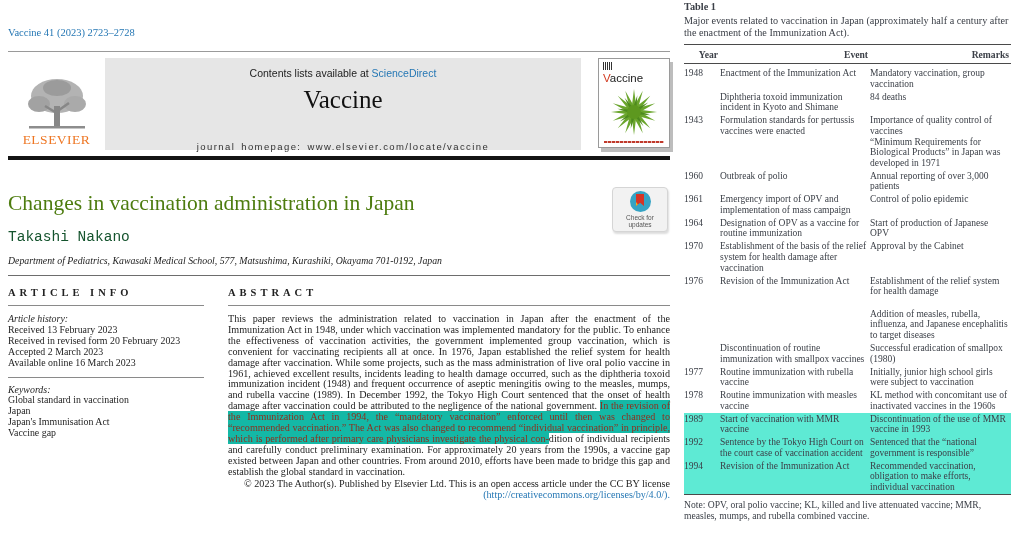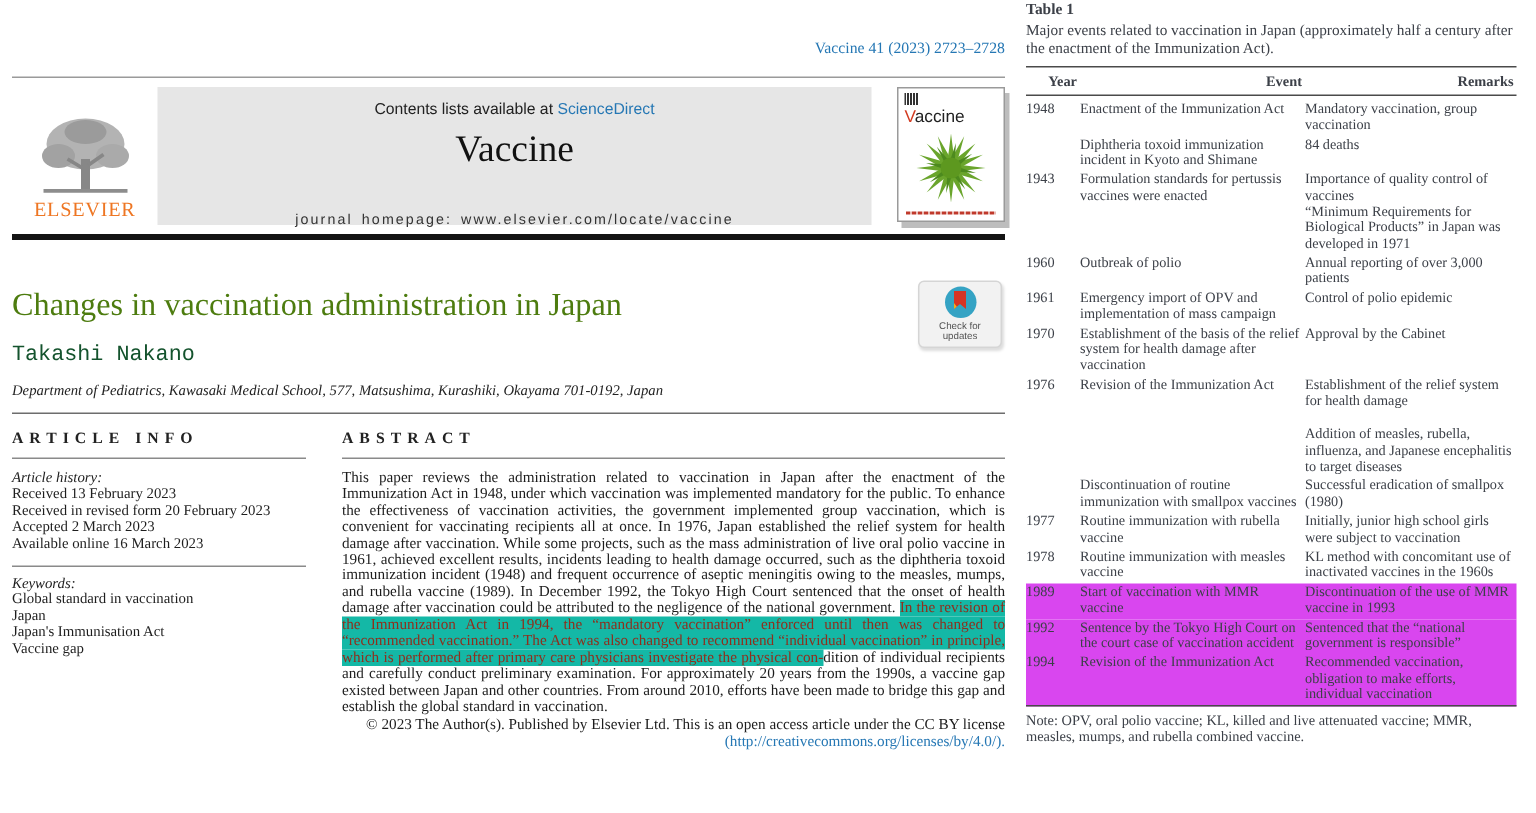--- a/index.html
+++ b/index.html
@@ -2,21 +2,21 @@
 <html><head>
 <meta charset="utf-8">
 <style>
   * { margin:0; padding:0; box-sizing:border-box; }
   html,body { width:1024px; height:542px; background:#ffffff; overflow:hidden;
     font-family:"Liberation Serif", serif; color:#1e1e1e; }
   .canvas { position:relative; width:1024px; height:542px; }
 
   
   .paper { position:absolute; left:8px; top:0; width:662px; }
-  .citation-row { text-align:right; padding-top:27px; font-size:10.5px; color:#2577b4; }
+  .citation-row { text-align:left; padding-top:27px; font-size:10.5px; color:#2577b4; }
   .top-rule { margin-top:13px; border-top:1px solid #9a9a9a; }
   .header-row { display:flex; margin-top:6px; height:92px; }
   .logo-col { width:97px; display:flex; flex-direction:column; align-items:center; justify-content:flex-end; padding-bottom:2px; }
   .elsevier-word { font-size:13.5px; color:#ee7623; letter-spacing:.5px; margin-top:-2px; }
   .gray-box { flex:1; background:#e6e6e6; text-align:center; padding-top:9px; }
   .contents-line { font-family:"Liberation Sans", sans-serif; font-size:10.5px; color:#222; }
   .contents-line .sd { color:#2577b4; cursor:pointer; }
   .journal-title { font-size:25px; margin-top:7px; color:#111; }
   .homepage-line { font-family:"Liberation Sans", sans-serif; font-size:9.5px; letter-spacing:1.4px; word-spacing:2px; color:#333; margin-top:27px; }
   .cover-col { width:89px; display:flex; justify-content:flex-end; align-items:flex-start; }
@@ -60,21 +60,21 @@
   .table-panel { position:absolute; left:684px; top:1px; width:327px; color:#3c4048; }
   .table-label { font-size:10.3px; font-weight:700; }
   .table-caption { font-size:10.2px; line-height:11.6px; margin-top:3px; }
   table.events { width:100%; border-collapse:collapse; table-layout:fixed; margin-top:6px;
     border-top:1.5px solid #4a4a4a; border-bottom:1px solid #4a4a4a; }
   table.events th { font-size:9.6px; font-weight:700; text-align:right; padding:4px 2px 3px 0;
     border-bottom:1px solid #4a4a4a; }
   table.events td { font-size:9.5px; line-height:10.6px; vertical-align:top; padding:1.2px 3px 1.2px 0;
     white-space:pre-line; }
   col.c-year { width:36px; } col.c-event { width:150px; } col.c-remarks { width:141px; }
-  tr.hl td { background:#d946ef; }
+  tr.hl td { background:#5eead4; }
   tr.gap td { padding-top:11px; }
   tr.first td { padding-top:4px; }
   .table-note { font-size:9.6px; line-height:11.2px; margin-top:4px; }
 </style>
 </head>
 <body>
 
 <div class="canvas">
 
   <div class="paper">
@@ -231,20 +231,25 @@
             <td>1960</td>
             <td>Outbreak of polio</td>
             <td>Annual reporting of over 3,000 patients</td>
           </tr>
           <tr>
             <td>1961</td>
             <td>Emergency import of OPV and implementation of mass campaign</td>
             <td>Control of polio epidemic</td>
           </tr>
           <tr>
+            <td>1964</td>
+            <td>Designation of OPV as a vaccine for routine immunization</td>
+            <td>Start of production of Japanese OPV</td>
+          </tr>
+          <tr>
             <td>1970</td>
             <td>Establishment of the basis of the relief system for health damage after vaccination</td>
             <td>Approval by the Cabinet</td>
           </tr>
           <tr>
             <td>1976</td>
             <td>Revision of the Immunization Act</td>
             <td>Establishment of the relief system for health damage</td>
           </tr>
           <tr class="gap">

